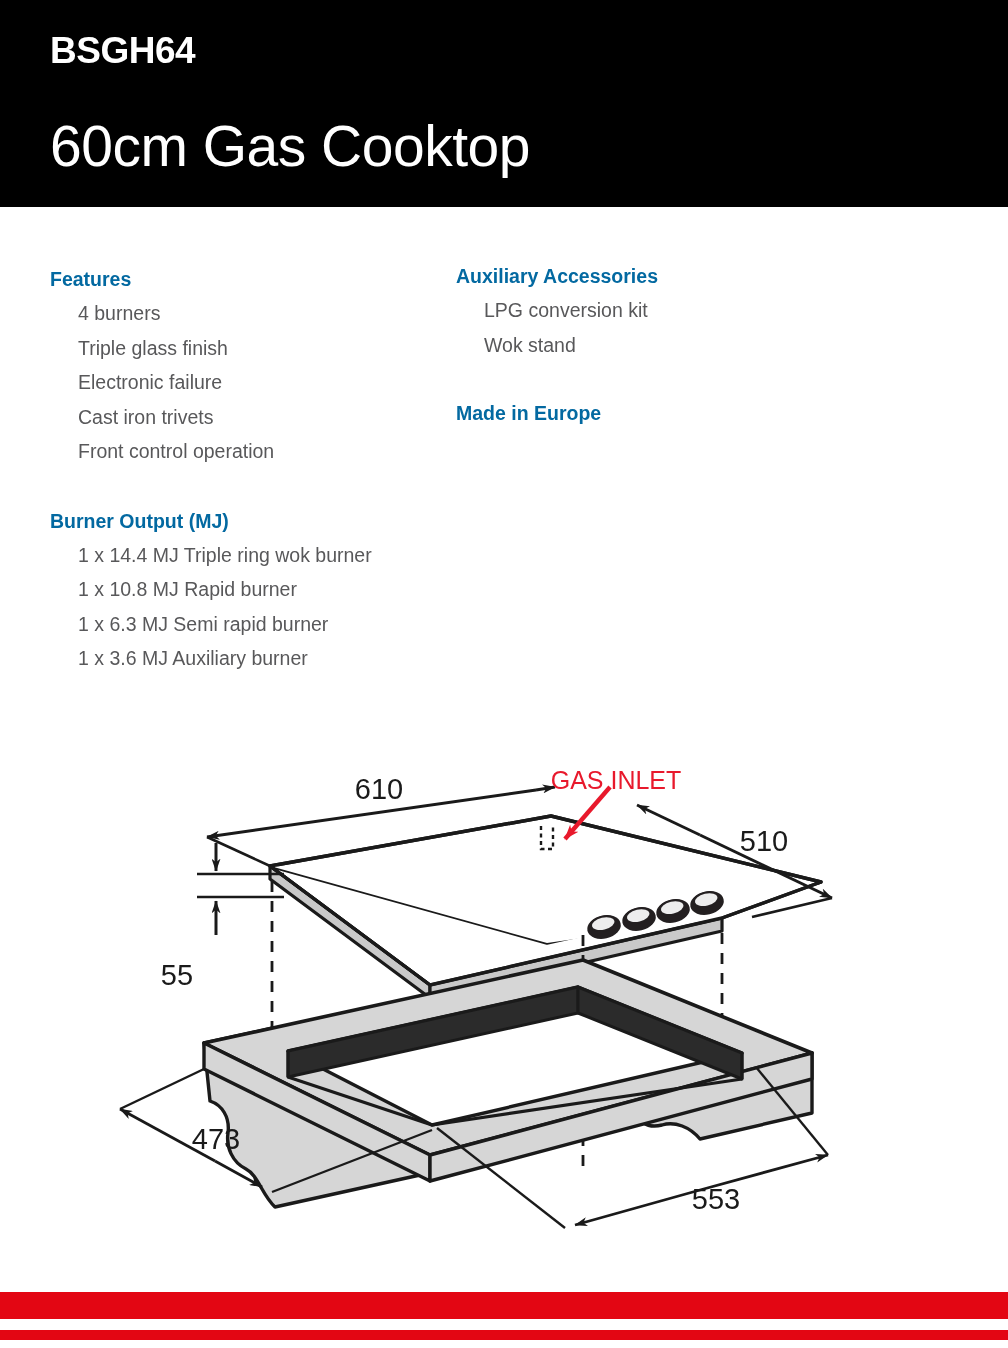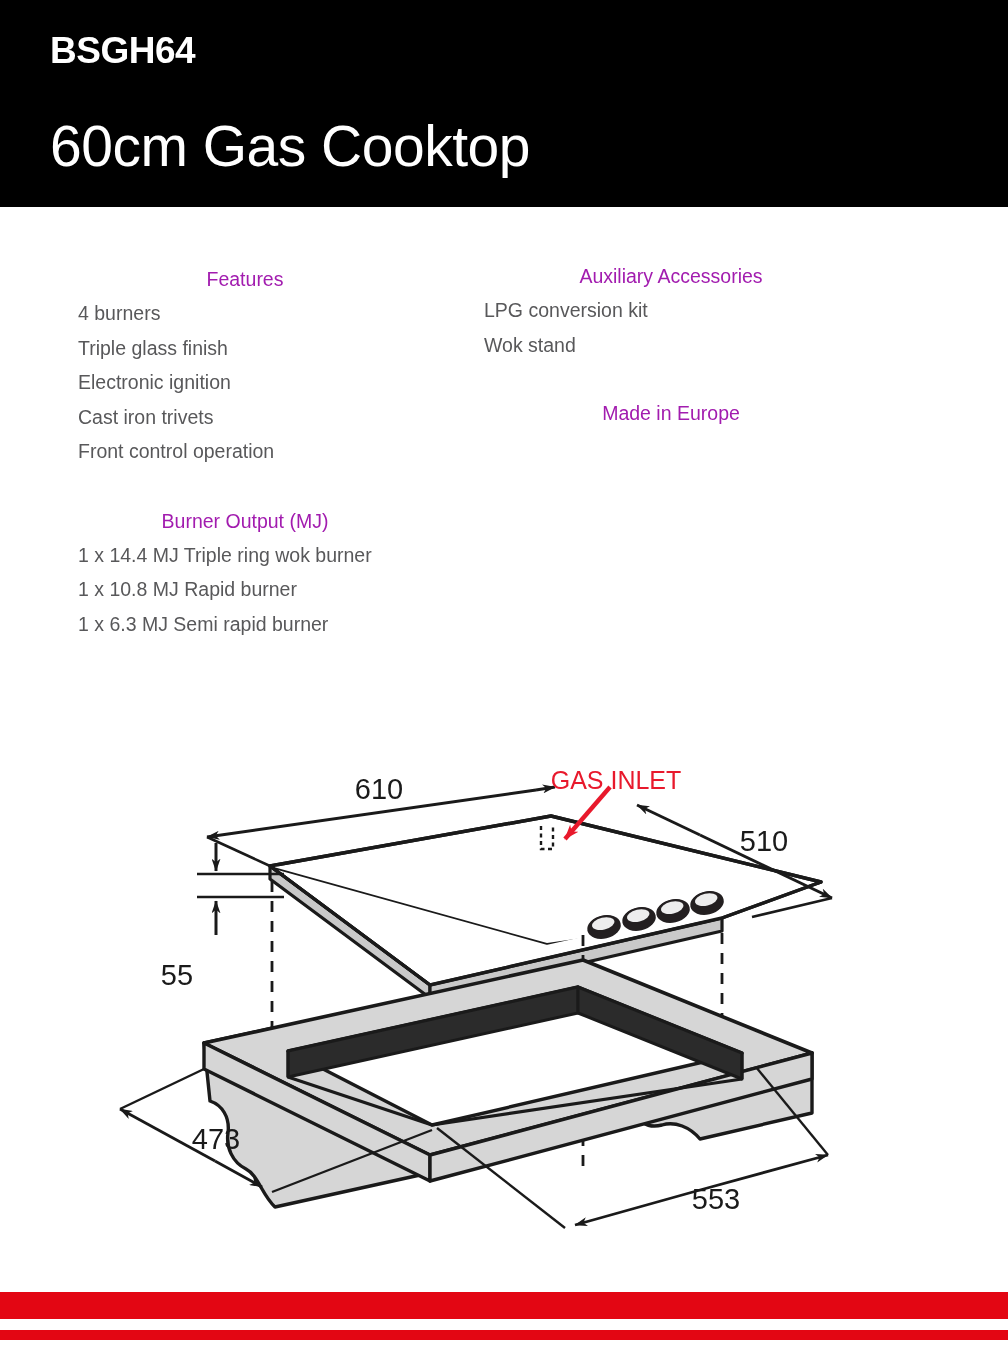--- a/index.html
+++ b/index.html
@@ -51,25 +51,24 @@
   
   .spec-col {
     position: absolute;
     color: #58585a;
   }
   #col-left  { left: 50px; top: 262px; width: 390px; }
   #col-right { left: 456px; top: 259px; width: 430px; }
 
   .spec-heading {
     font-size: 19.5px;
-    font-weight: normal;
-    color: #a21caf;
+    font-weight: bold;
+    color: #0369a1;
     line-height: 34px;
     white-space: nowrap;
-    text-align: center;
   }
   .spec-line {
     font-size: 19.5px;
     font-weight: normal;
     color: #58585a;
     line-height: 34.5px;
     white-space: nowrap;
     margin-left: 28px;
   }
   .spec-gap { height: 34px; }
@@ -98,30 +97,31 @@
 <body>
 
 <div id="header-band" style="background: rgb(0, 0, 0);"></div>
 <div id="header-model" style="color: rgb(255, 255, 255);">BSGH64</div>
 <div id="header-subtitle" style="color: rgb(255, 255, 255);">60cm Gas Cooktop</div>
 
 <div class="spec-col" id="col-left">
   <div class="spec-heading">Features</div>
   <div class="spec-line">4 burners</div>
   <div class="spec-line">Triple glass finish</div>
-  <div class="spec-line">Electronic ignition</div>
+  <div class="spec-line">Electronic failure</div>
   <div class="spec-line">Cast iron trivets</div>
   <div class="spec-line">Front control operation</div>
 
   <div class="block-gap"></div>
 
   <div class="spec-heading">Burner Output (MJ)</div>
   <div class="spec-line">1 x 14.4 MJ Triple ring wok burner</div>
   <div class="spec-line">1 x 10.8 MJ Rapid burner</div>
   <div class="spec-line">1 x 6.3 MJ Semi rapid burner</div>
+  <div class="spec-line">1 x 3.6 MJ Auxiliary burner</div>
 </div>
 
 <div class="spec-col" id="col-right">
   <div class="spec-heading">Auxiliary Accessories</div>
   <div class="spec-line">LPG conversion kit</div>
   <div class="spec-line">Wok stand</div>
 
   <div class="spec-gap"></div>
 
   <div class="spec-heading">Made in Europe</div>

